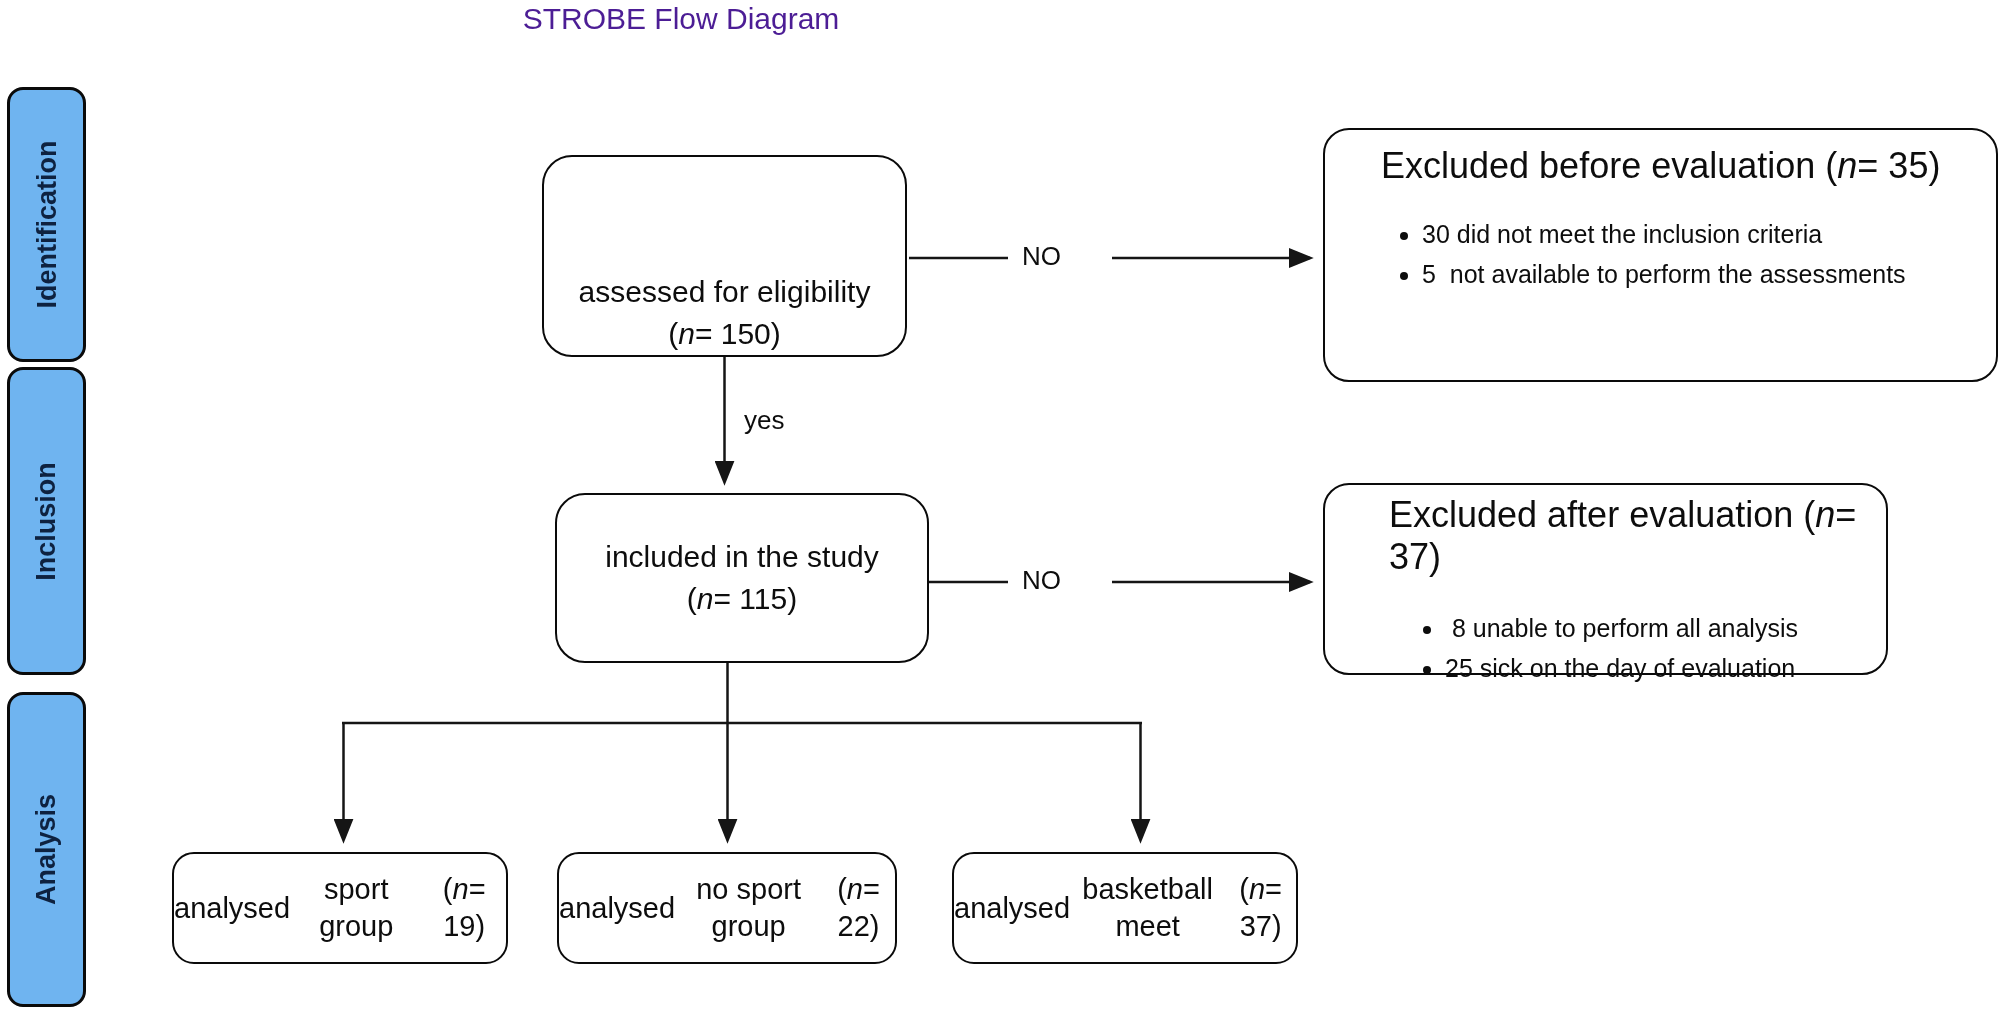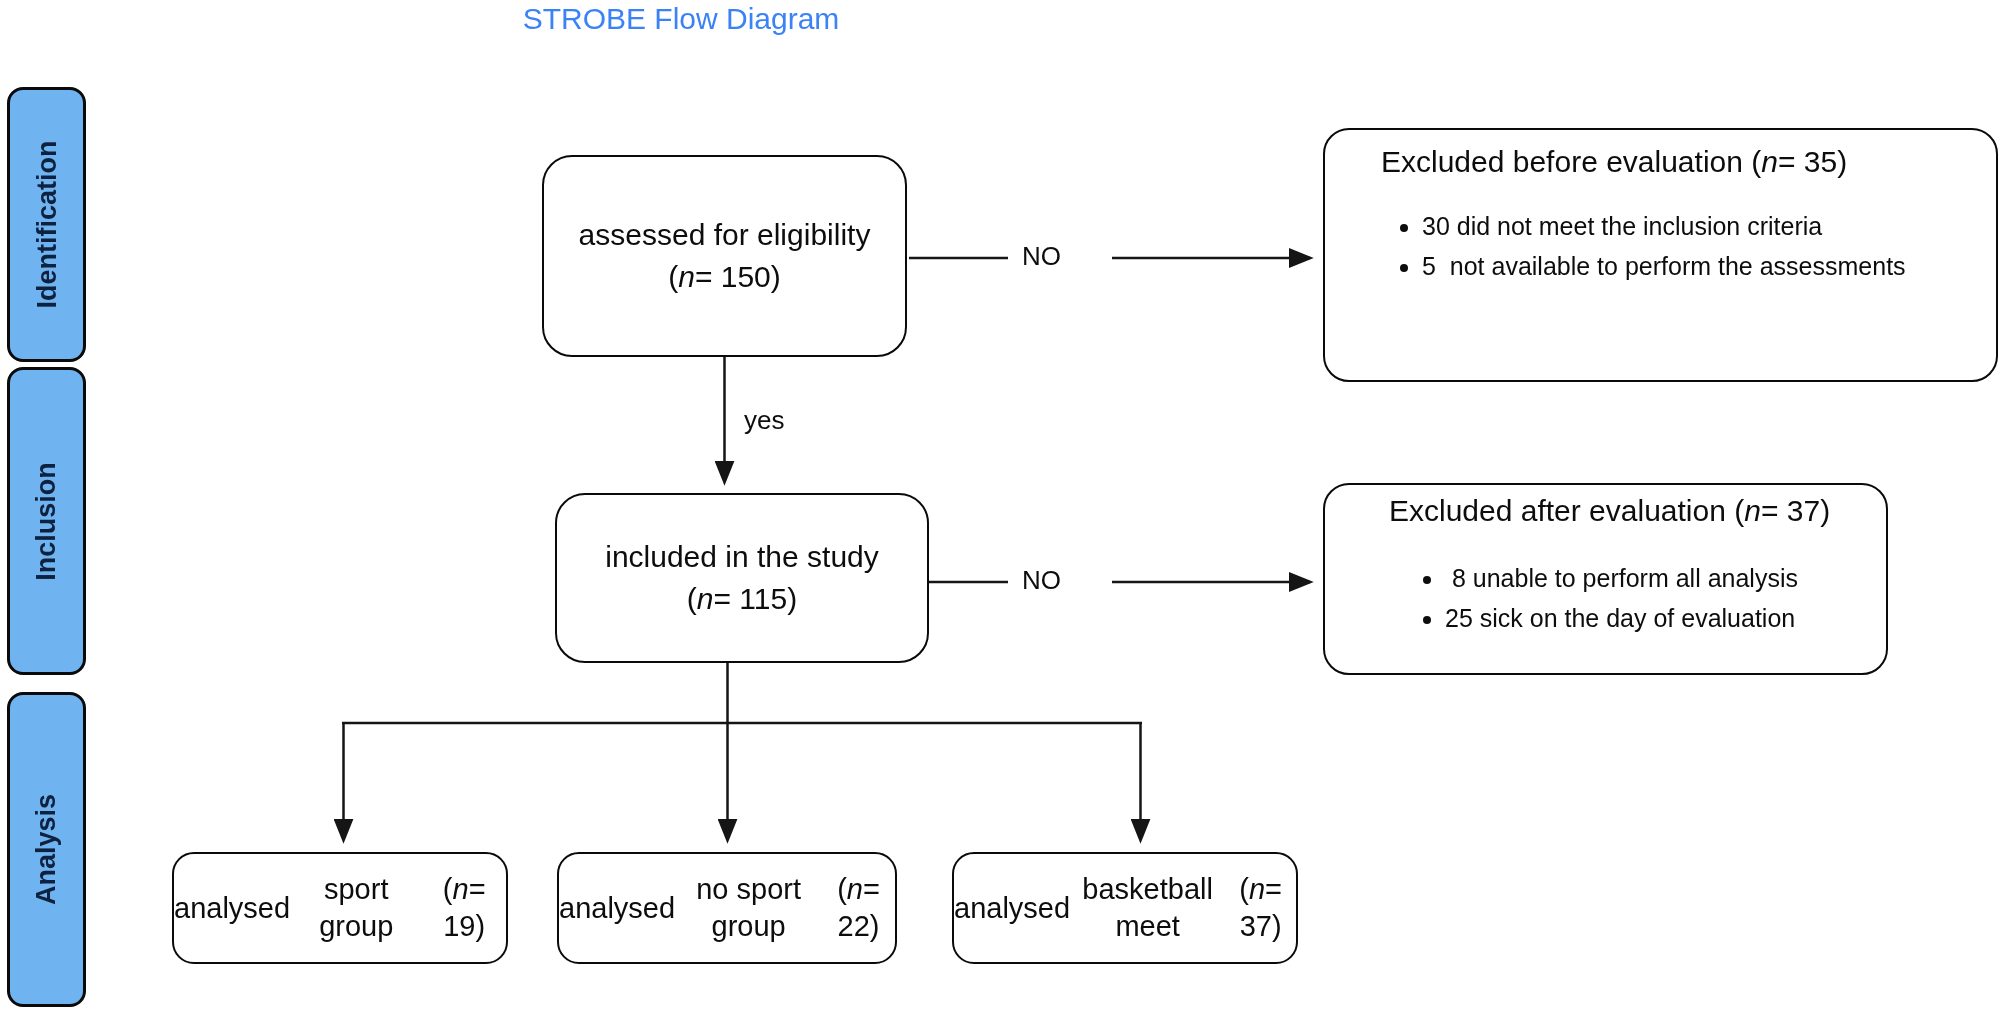--- a/index.html
+++ b/index.html
@@ -12,21 +12,21 @@
     color: #111;
     overflow: hidden;
   }
   .abs { position: absolute; }
 
   
   .diagram-title {
     left: 421px; top: 2px; width: 520px;
     text-align: center;
     font-size: 30px;
-    color: #3b82f6;
+    color: #4c1d95;
     z-index: 3;
   }
 
   
   .side-box {
     left: 7px; width: 79px;
     border: 3px solid #0a0a0a;
     border-radius: 16px;
     box-sizing: border-box;
     display: flex; align-items: center; justify-content: center;
@@ -52,27 +52,27 @@
     font-size: 30px;
     color: #0d0d0d;
   }
   .center-box {
     border-radius: 30px;
     display: flex; flex-direction: column;
     align-items: center; justify-content: center;
     text-align: center;
     line-height: 42px;
   }
-  #box-assessed  { left: 542px; top: 155px; width: 365px; height: 202px; }
+  #box-assessed  { left: 542px; top: 155px; width: 365px; height: 202px; justify-content: flex-end; }
   #box-included  { left: 555px; top: 493px; width: 374px; height: 170px; }
 
   .excl-box { border-radius: 26px; }
   #box-excluded-before { left: 1323px; top: 128px; width: 675px; height: 254px; }
   #box-excluded-after  { left: 1323px; top: 483px; width: 565px; height: 192px; }
-  .excl-title { margin: 0; padding-top: 15px; padding-left: 56px; font-size: 30px; }
+  .excl-title { margin: 0; padding-top: 15px; padding-left: 56px; font-size: 36px; }
   #box-excluded-after .excl-title { padding-top: 9px; padding-left: 64px; }
   .excl-box ul {
     margin: 27px 0 0 0;
     padding-left: 97px;
     font-size: 25px;
     line-height: 40px;
   }
   .excl-box li { max-width: 560px; white-space: pre-wrap; }
   #box-excluded-after ul { margin-top: 30px; padding-left: 120px; }
 

